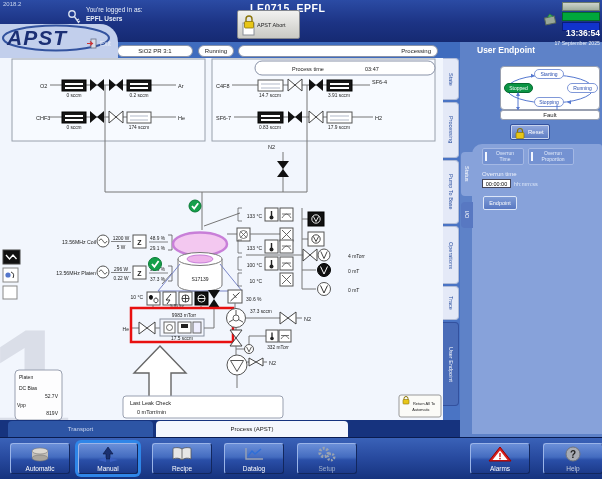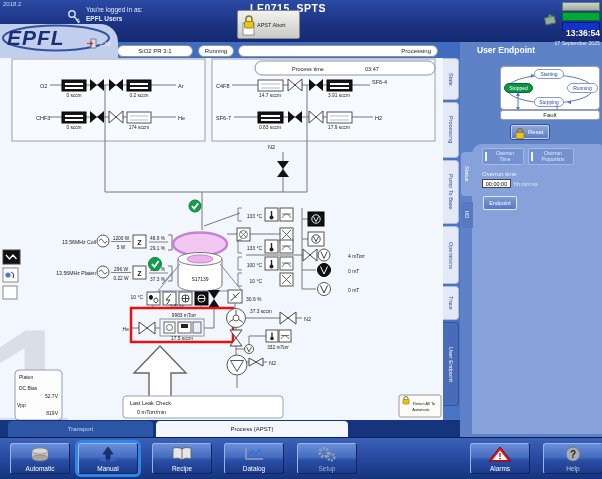--- a/index.html
+++ b/index.html
@@ -65,21 +65,21 @@
 <div id="screen">
 
   <div class="abs" id="topbar">
     <div class="abs" style="left:3px;top:1px;font-size:6px;color:#c8d4ee;">2018.2</div>
     <svg class="abs" style="left:66px;top:9px;" width="16" height="18">
       <circle cx="6" cy="5" r="3.2" fill="none" stroke="#d8e0f0" stroke-width="1.4"></circle>
       <path d="M8,7 L13,14 M11,11 L13,10 M12,13 L14,12" stroke="#d8e0f0" stroke-width="1.3" fill="none"></path>
     </svg>
     <div class="abs tinywhite" style="left:86px;top:6px;">You're logged in as:</div>
     <div class="abs tinywhite" style="left:86px;top:15px;font-weight:bold;">EPFL Users</div>
-    <div class="abs" style="left:250px;top:2px;font-size:10.5px;font-weight:bold;color:#fff;letter-spacing:.5px;white-space:pre;">LE0715  SPTS</div>
+    <div class="abs" style="left:250px;top:2px;font-size:10.5px;font-weight:bold;color:#fff;letter-spacing:.5px;white-space:pre;">LE0715  EPFL</div>
 
     <div class="abs" style="left:237px;top:10px;width:63px;height:29px;background:linear-gradient(180deg,#f2f2f0,#c9c9c4);border:1px solid #83878f;border-radius:2px;">
       <svg class="abs" style="left:3px;top:2px;" width="16" height="24">
         <rect x="2" y="10" width="11" height="12" fill="#fff" stroke="#8a8f98" stroke-width="1"></rect>
         <path d="M5,9 V6 a3,3 0 0 1 6,0 V9" fill="none" stroke="#8a7408" stroke-width="1.4"></path>
         <rect x="3.5" y="8.5" width="9" height="6.5" rx="1" fill="#e8c616" stroke="#8a7408" stroke-width=".8"></rect>
       </svg>
       <div class="abs" style="left:19px;top:11px;font-size:5.5px;color:#222;">APST Abort</div>
     </div>
 
@@ -91,21 +91,21 @@
       <path d="M4,6 l3,-3 l3,3" fill="#3fae5f" stroke="#2a7a40" stroke-width=".8" transform="rotate(-12 7 5)"></path>
     </svg>
   </div>
   <div class="abs" style="left:520px;top:28px;width:80px;text-align:right;font-size:8.5px;font-weight:bold;color:#fff;z-index:4;">13:36:54</div>
   <div class="abs" style="left:490px;top:40px;width:110px;text-align:right;font-size:5.2px;color:#e8eef8;z-index:4;">17 September 2025</div>
 
   <div class="abs" id="logoplate">
     <svg class="abs" style="left:0;top:0;" width="118" height="34">
       <ellipse cx="56" cy="14" rx="53" ry="12.5" fill="none" stroke="#33539f" stroke-width="2"></ellipse>
     </svg>
-    <span class="spts">EPFL</span>
+    <span class="spts">APST</span>
   </div>
 
   <div class="abs" style="left:86px;top:38px;z-index:4;display:flex;align-items:center;gap:3px;">
     <svg width="11" height="11">
       <rect x="5" y="1" width="5" height="9" fill="#d8dce8" stroke="#6a7288" stroke-width=".8"></rect>
       <path d="M1,5.5 h5 M4,3.5 l2.5,2 L4,7.5" stroke="#c33" stroke-width="1.1" fill="none"></path>
     </svg>
     <span style="color:#e8eef8;font-size:6.5px;">Exit</span>
   </div>
 

